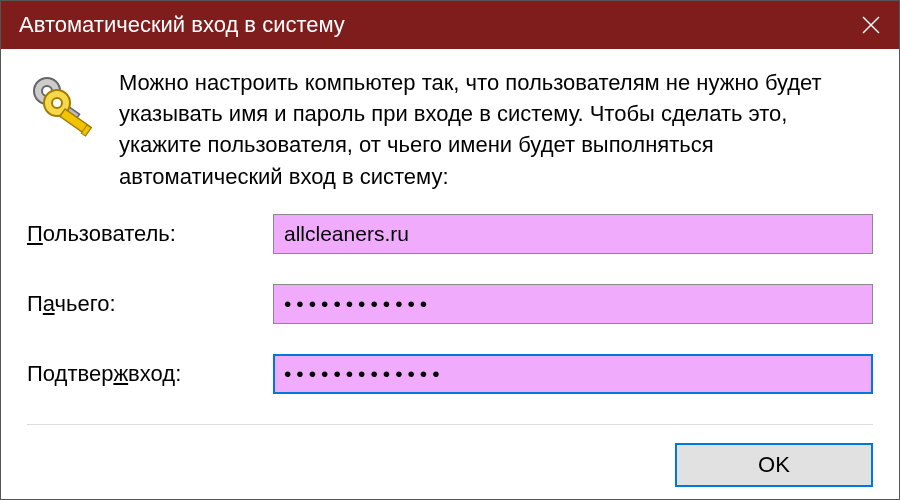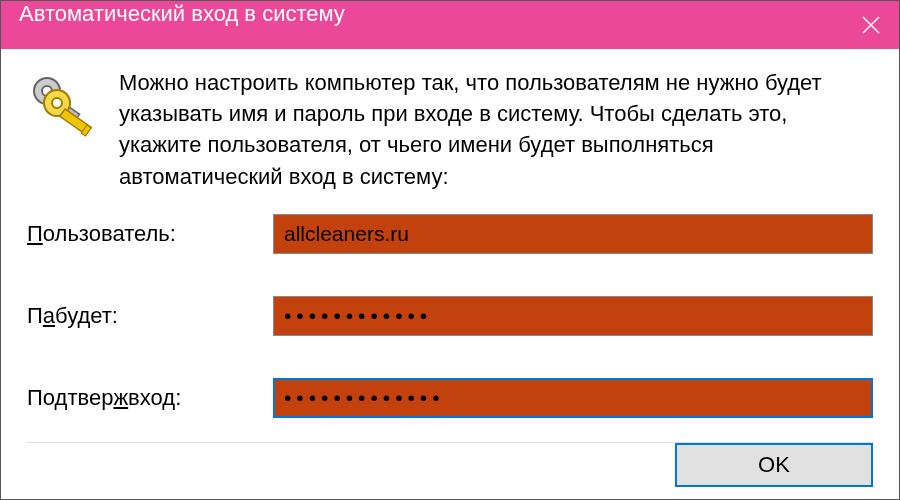--- a/index.html
+++ b/index.html
@@ -12,25 +12,25 @@
     }
     .window {
       width: 900px;
       height: 500px;
       border: 1px solid #555;
       background: #fff;
       display: flex;
       flex-direction: column;
     }
     .titlebar {
-      background: #ec4899;
+      background: #7f1d1d;
       color: #fff;
       height: 48px;
       display: flex;
-      align-items: flex-start;
+      align-items: center;
       padding: 0 18px 0 18px;
       font-size: 22px;
       position: relative;
     }
     .titlebar-title { flex: 1; }
     .close-btn {
       width: 56px;
       height: 48px;
       display: flex;
       align-items: center;
@@ -57,56 +57,57 @@
       margin-top: 4px;
     }
     .description {
       font-size: 22px;
       line-height: 1.42;
       color: #000;
     }
     .form {
       display: flex;
       flex-direction: column;
-      gap: 42px;
+      gap: 30px;
     }
     .form-row {
       display: flex;
       align-items: center;
     }
     .form-label {
       width: 246px;
       font-size: 22px;
       color: #000;
       flex-shrink: 0;
     }
     .form-label .mn { text-decoration: underline; }
     .form-input {
       flex: 1;
       height: 40px;
       border: 1px solid #8a8a8a;
       font-size: 21px;
       padding: 0 10px;
-      background: #c2410c;
+      background: #f0abfc;
       outline: none;
       font-family: inherit;
     }
     .form-input.password {
       letter-spacing: 5px;
       font-family: Arial, sans-serif;
     }
     .form-input.focused {
       border: 2px solid #0078d7;
       padding: 0 9px;
     }
     .button-row {
       margin-top: auto;
       display: flex;
       justify-content: flex-end;
       gap: 14px;
+      padding-top: 18px;
       border-top: 1px solid #ddd;
     }
     .btn {
       width: 198px;
       height: 44px;
       font-size: 22px;
       background: #e1e1e1;
       border: 1px solid #adadad;
       cursor: pointer;
       font-family: inherit;
@@ -150,21 +151,21 @@
     </div>
 
     <div class="form">
 
       <div class="form-row">
         <label class="form-label"><span></span><span class="mn">П</span><span>ользователь:</span></label>
         <input class="form-input" type="text" value="allcleaners.ru" style="">
       </div>
 
       <div class="form-row">
-        <label class="form-label"><span>П</span><span class="mn">а</span><span>будет:</span></label>
+        <label class="form-label"><span>П</span><span class="mn">а</span><span>чьего:</span></label>
         <input class="form-input password" type="text" value="••••••••••••" style="">
       </div>
 
       <div class="form-row">
         <label class="form-label"><span>Подтвер</span><span class="mn">ж</span><span>вход:</span></label>
         <input class="form-input password focused" type="text" value="•••••••••••••" style="">
       </div>
 
     </div>
 

